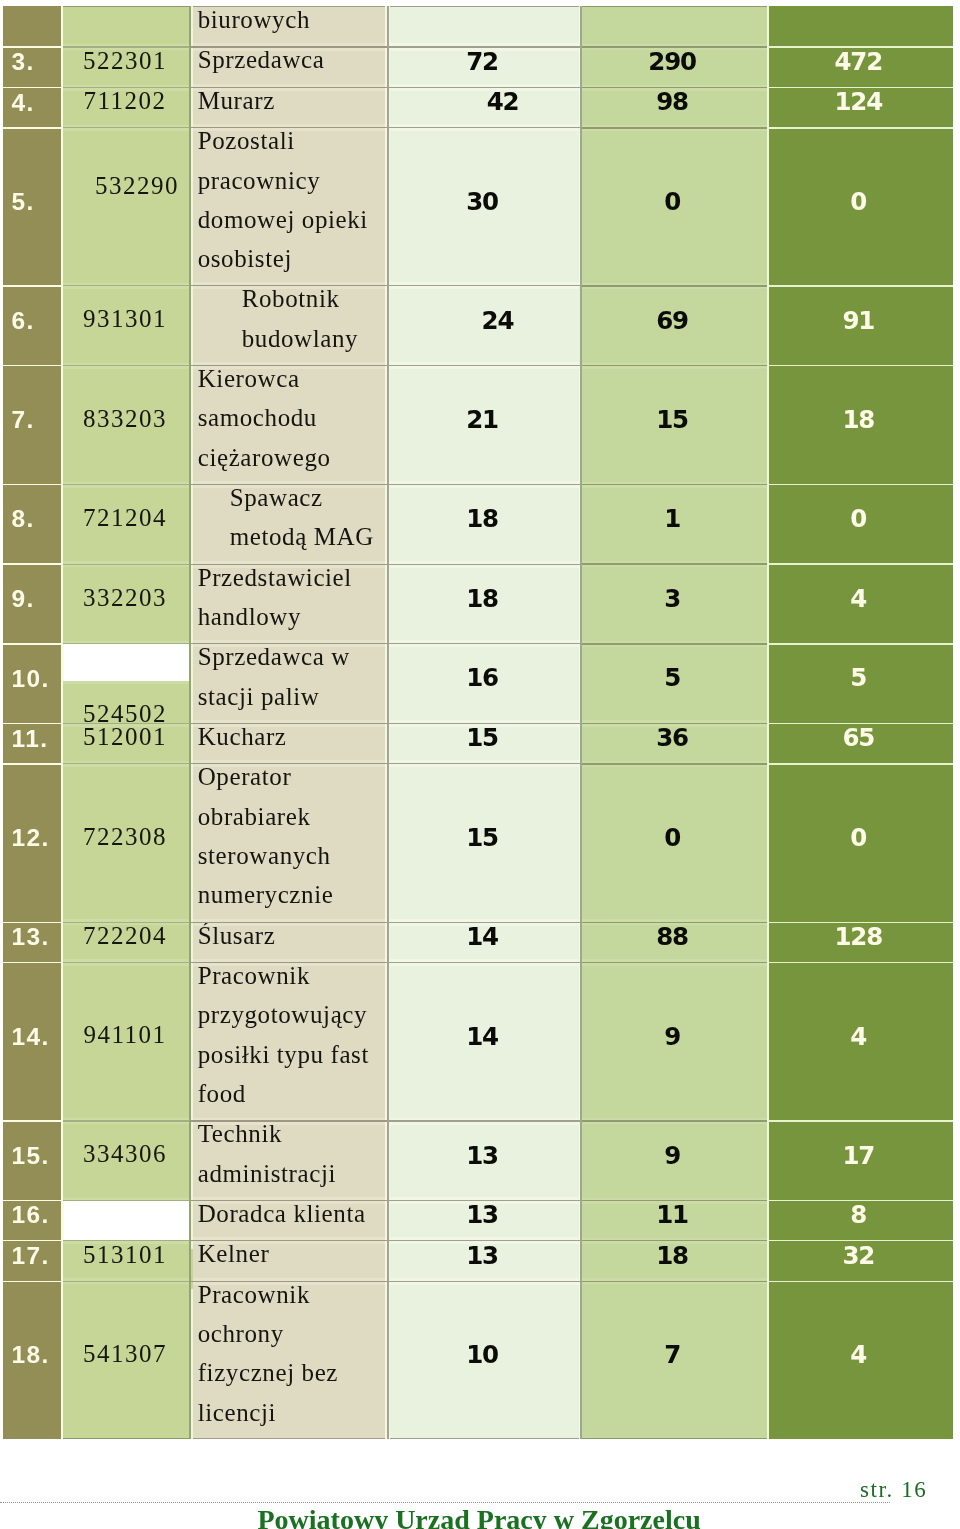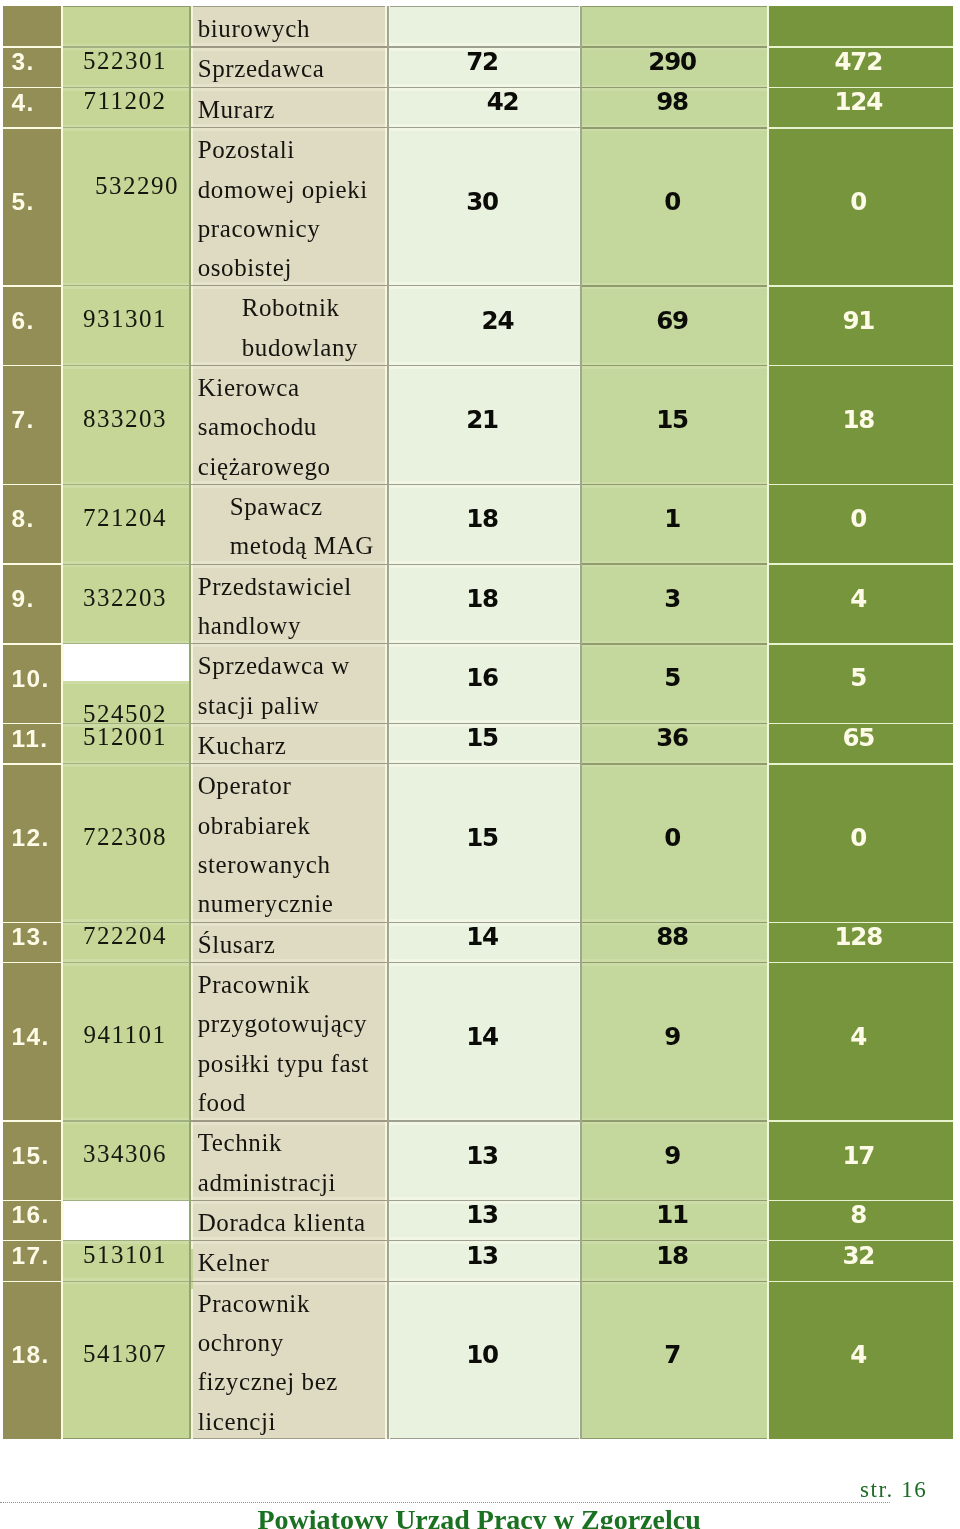--- a/index.html
+++ b/index.html
@@ -10,21 +10,21 @@
   .cno{background:#938E55;color:#FDFBE8;font-family:"Liberation Sans",sans-serif;font-weight:bold;font-size:24.5px;text-align:left;letter-spacing:1.4px;}
   .ccode{background:#C6D697;color:#15160f;font-size:25px;letter-spacing:1.5px;text-align:center;}
   .cname{background:#DFDBC3;color:#15140f;font-size:25px;letter-spacing:0.6px;text-align:left;}
   .num{font-family:"DejaVu Sans",sans-serif;font-weight:bold;font-size:24.5px;text-align:center;letter-spacing:-1.2px;}
   .cv1{background:#E9F1DF;color:#0b0b08;}
   .cv2{background:#C4D79C;color:#0b0b08;}
   .cv3{background:#77953D;color:#FDFBE8;}
   .ln{display:block;height:39.45px;line-height:39.45px;white-space:nowrap;}
   .num .ln{padding-right:5px;box-sizing:border-box;position:relative;top:1.2px;}
   .ccode .ln{padding-right:2.4px;box-sizing:border-box;}
-  .cname .ln{margin-right:-0.6px;position:relative;top:9px;}
+  .cname .ln{margin-right:-0.6px;position:relative;top:0;}
   .mid{position:absolute;left:0;right:0;box-sizing:border-box;}
   .cno .mid{padding-left:8.1px;}
   .cno .ln{position:relative;top:1.3px;}
   .cname .mid{padding-left:5.2px;}
   .rule{position:absolute;}
   .fnum{position:absolute;left:860px;top:1476.5px;color:#1C6B25;font-size:23px;letter-spacing:1.6px;font-family:"Liberation Serif",serif;}
   .fline{position:absolute;left:0px;width:890px;top:1502px;height:0;border-top:1.1px dotted #8e968e;}
   .ftext{position:absolute;left:257.5px;top:1503.5px;color:#1A7121;font-weight:bold;font-size:28px;white-space:nowrap;font-family:"Liberation Serif",serif;}
 </style>
 </head>
@@ -157,22 +157,22 @@
         <div class="rule" style="left: 0px; width: 126.2px; top: -3px; height: 6px; background: rgb(205, 220, 164);"></div>
         <div class="mid" style="top: 38px; margin-left: 24px;">
           <span class="ln">532290</span>
         </div>
       </div>
       <div class="cell cname" style="left: 192.5px; width: 192.1px; top: 127.8px; height: 158px;">
         <div class="rule" style="left: 0px; width: 192.1px; top: 154.5px; height: 7px; background: rgb(230, 227, 204);"></div>
         <div class="rule" style="left: 0px; width: 192.1px; top: -3.5px; height: 7px; background: rgb(230, 227, 204);"></div>
         <div class="mid" style="top: -6.7px;">
           <span class="ln">Pozostali</span>
+          <span class="ln">pracownicy</span>
           <span class="ln">domowej opieki</span>
-          <span class="ln">pracownicy</span>
           <span class="ln">osobistej</span>
         </div>
       </div>
       <div class="cell cv1 num" style="left: 390.4px; width: 188.4px; top: 127.8px; height: 158px;">
         <div class="rule" style="left: 0px; width: 188.4px; top: 154.5px; height: 7px; background: rgb(242, 246, 228);"></div>
         <div class="rule" style="left: 0px; width: 188.4px; top: -3.5px; height: 7px; background: rgb(242, 246, 228);"></div>
         <div class="mid" style="top: 52.575px;">
           <span class="ln">30</span>
         </div>
       </div>

